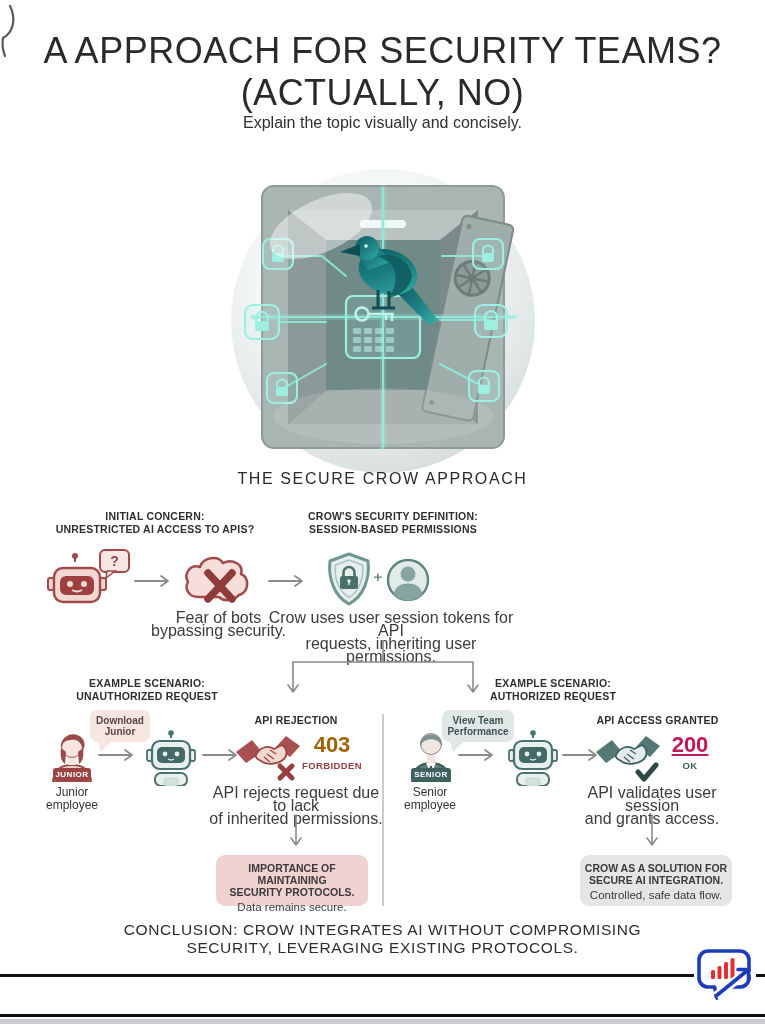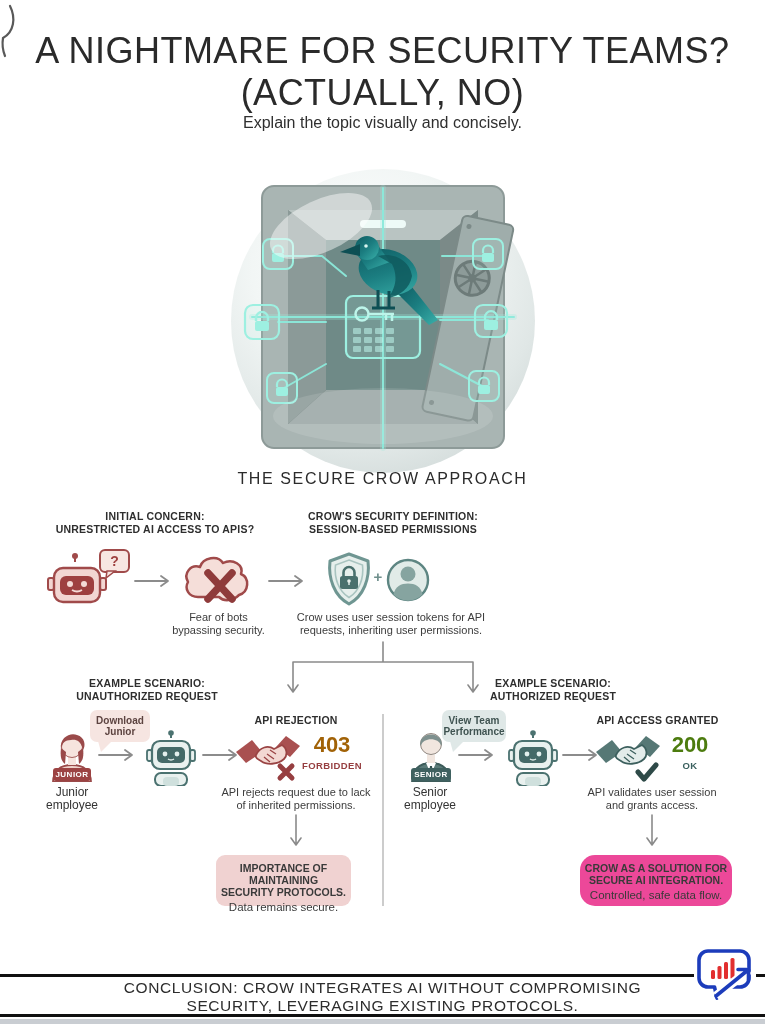--- a/index.html
+++ b/index.html
@@ -4,63 +4,63 @@
 <style>
   html,body{margin:0;padding:0;background:#ffffff;}
   .page{position:relative;width:765px;height:1024px;background:#ffffff;overflow:hidden;
         font-family:"Liberation Sans",sans-serif;}
   .abs{position:absolute;}
   .ctr{text-align:center;}
   .title{font-size:36px;line-height:42px;letter-spacing:.5px;color:#2a2a2a;font-weight:400;}
   .subtitle{font-size:16px;color:#2f2f2f;}
   .hero-caption{font-size:16px;letter-spacing:1.6px;color:#2b2b2b;}
   .hdr{font-weight:bold;font-size:10.5px;line-height:13px;color:#2e2e2e;letter-spacing:.2px;}
-  .cap{font-size:11px;line-height:13px;color:#3c3c3c;}
+  .cap{font-size:16px;line-height:13px;color:#3c3c3c;}
   .lbl{font-size:12px;line-height:13px;color:#333333;}
   .plus{font-size:15px;font-weight:bold;color:#6f8f8c;}
   .bubble{border-radius:7px;font-size:10px;line-height:11.5px;font-weight:bold;
           display:flex;flex-direction:column;align-items:center;justify-content:center;}
   .bubble.pink{background:#f6e5e1;color:#5c4340;}
   .bubble.teal{background:#dfe8e7;color:#3f5351;}
   .bubble:after{content:"";position:absolute;left:8px;bottom:-10px;width:0;height:0;
                 border-left:3px solid transparent;border-right:11px solid transparent;}
   .bubble.pink:after{border-top:11px solid #f6e5e1;}
   .bubble.teal:after{border-top:11px solid #dfe8e7;}
   .badge{font-size:8px;font-weight:bold;color:#ffffff;letter-spacing:.5px;text-align:center;
          line-height:13px;border-radius:3px;}
   .badge.red{background:#9c4343;}
   .badge.teal{background:#3f6160;}
   .code{font-weight:bold;font-size:22px;text-align:center;}
   .code.red{color:#a16207;}
-  .code.teal{color:#4d7c0f;}
+  .code.teal{color:#be185d;text-decoration:underline;}
   .codelbl{font-weight:bold;font-size:9.5px;letter-spacing:.4px;text-align:center;}
   .codelbl.red{color:#963e40;text-align:center;}
   .codelbl.teal{color:#3b615f;}
   .box{border-radius:9px;text-align:center;padding-top:7px;box-sizing:border-box;}
   .box .t{font-weight:bold;font-size:10.5px;line-height:12px;color:#3a3a3a;}
   .box .b{font-size:11.5px;color:#3a3a3a;margin-top:3px;}
   .box.pink{background:#f0d2d1;}
-  .box.teal{background:#ec4899;border-radius:15px;}
+  .box.teal{background:#e5e5e5;}
   .divider{background:#cccccc;}
   .concl{font-size:15.5px;line-height:17.5px;letter-spacing:.6px;color:#2d2d2d;}
   .brand{font-size:24px;font-weight:bold;color:#101010;letter-spacing:.2px;}
   .rule{background:#101010;}
   .bstrip{background:#c9cdd2;}
 </style>
 </head>
 <body>
 
 <div class="page">
 
   <svg class="abs" style="left:0;top:4px" width="20" height="54" viewBox="0 0 20 54">
     <path d="M10,2 C16,14 14,28 3,34 C2,40 3,47 5,52" fill="none" stroke="#3c3c3c" stroke-width="2.2" opacity=".85" stroke-linecap="round"></path>
   </svg>
 
   <div class="abs ctr title" style="left:0;top:30px;width:765px">
-    <div>A NIGHTMARE FOR SECURITY TEAMS?</div>
+    <div>A APPROACH FOR SECURITY TEAMS?</div>
     <div>(ACTUALLY, NO)</div>
   </div>
   <div class="abs ctr subtitle" style="left:0;top:114px;width:765px">Explain the topic visually and concisely.</div>
 
   <svg class="abs" style="left:226px;top:164px" width="314" height="314" viewBox="0 0 314 314">
     <defs>
       <radialGradient id="sg" cx="42%" cy="32%" r="78%">
         <stop offset="0" stop-color="#ffffff"></stop>
           <stop offset=".45" stop-color="#f2f6f5"></stop>
         <stop offset=".78" stop-color="#e0e7e6"></stop>
@@ -297,29 +297,29 @@
   </svg>
   <div class="abs code red" style="left:306px;top:732px;width:52px">403</div>
   <div class="abs codelbl red" style="left:300px;top:760px;width:64px">FORBIDDEN</div>
   <div class="abs ctr cap" style="left:206px;top:786px;width:180px">
     <div>API rejects request due to lack</div>
     <div>of inherited permissions.</div>
   </div>
   <svg class="abs" style="left:289px;top:814px" width="14" height="38" viewBox="0 0 14 38">
     <path d="M7,1 V30 M2,24 L7,31 L12,24" fill="none" stroke="#8a8a8a" stroke-width="1.6" stroke-linecap="round" stroke-linejoin="round"></path>
   </svg>
-  <div class="abs box pink" style="left:216px;top:855px;width:135px;height:51px">
+  <div class="abs box pink" style="left:216px;top:855px;width:152px;height:51px">
     <div class="t">IMPORTANCE OF MAINTAINING</div>
     <div class="t">SECURITY PROTOCOLS.</div>
     <div class="b">Data remains secure.</div>
   </div>
 
   <div class="abs divider" style="left:382px;top:714px;width:2px;height:192px"></div>
 
-  <div class="abs bubble teal" style="left:442px;top:710px;width:64px;height:32px">
+  <div class="abs bubble teal" style="left:442px;top:710px;width:72px;height:32px">
     <div>View Team</div>
     <div>Performance</div>
   </div>
   <svg class="abs" style="left:408px;top:726px" width="46" height="56" viewBox="0 0 46 56">
     <path d="M4,56 C4,44 11,37 23,37 C35,37 42,44 42,56 Z" fill="#5b7b78" stroke="#3d5c5a" stroke-width="1.8"></path>
     <polygon points="18,37 23,48 28,37" fill="#ffffff"></polygon>
     <polygon points="22,40 24,40 25,48 23,52 21,48" fill="#31504e"></polygon>
     <rect x="19" y="29" width="8" height="8" fill="#f1e6df"></rect>
     <circle cx="23" cy="18" r="10.5" fill="#f1e6df" stroke="#8f867f" stroke-width="1"></circle>
     <path d="M12.5,16 C14,6 32,6 33.5,16 C34,18 33.5,20 33,19.5 C31,11 15,11 13,19.5 C12.5,20 12,18 12.5,16 Z" fill="#7e908e"></path>
@@ -364,21 +364,21 @@
   </div>
   <svg class="abs" style="left:645px;top:814px" width="14" height="38" viewBox="0 0 14 38">
     <path d="M7,1 V30 M2,24 L7,31 L12,24" fill="none" stroke="#8a8a8a" stroke-width="1.6" stroke-linecap="round" stroke-linejoin="round"></path>
   </svg>
   <div class="abs box teal" style="left:580px;top:855px;width:152px;height:51px">
     <div class="t">CROW AS A SOLUTION FOR</div>
     <div class="t">SECURE AI INTEGRATION.</div>
     <div class="b">Controlled, safe data flow.</div>
   </div>
 
-  <div class="abs ctr concl" style="left:0;top:979px;width:765px">
+  <div class="abs ctr concl" style="left:0;top:921px;width:765px">
     <div>CONCLUSION: CROW INTEGRATES AI WITHOUT COMPROMISING</div>
     <div>SECURITY, LEVERAGING EXISTING PROTOCOLS.</div>
   </div>
 
   <div class="abs rule" style="left:0;top:974px;width:694px;height:3px"></div>
   <div class="abs rule" style="left:756px;top:974px;width:9px;height:3px"></div>
   <svg class="abs" style="left:690px;top:944px" width="72" height="62" viewBox="0 0 72 62">
     <path d="M18,7 H50 a9,9 0 0 1 9,9 v18 a9,9 0 0 1 -9,9 H36 l-9,11 -2.5,-11 H18 a9,9 0 0 1 -9,-9 V16 a9,9 0 0 1 9,-9 Z" fill="#ffffff" stroke="#1c3cbb" stroke-width="3.6" stroke-linejoin="round"></path>
     <g fill="#e22f2f">
       <rect x="21" y="26" width="4" height="9" rx="1.5"></rect>

